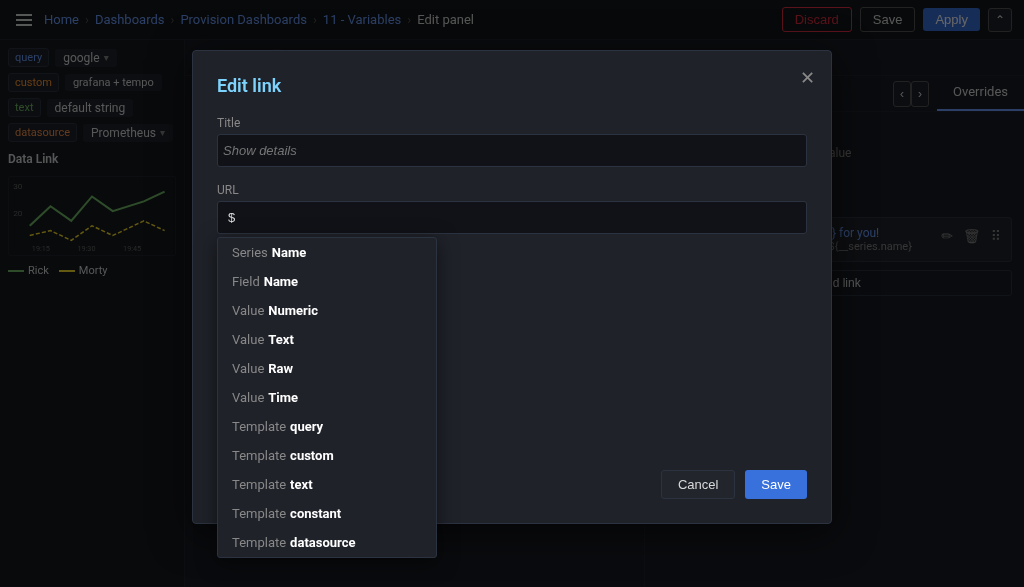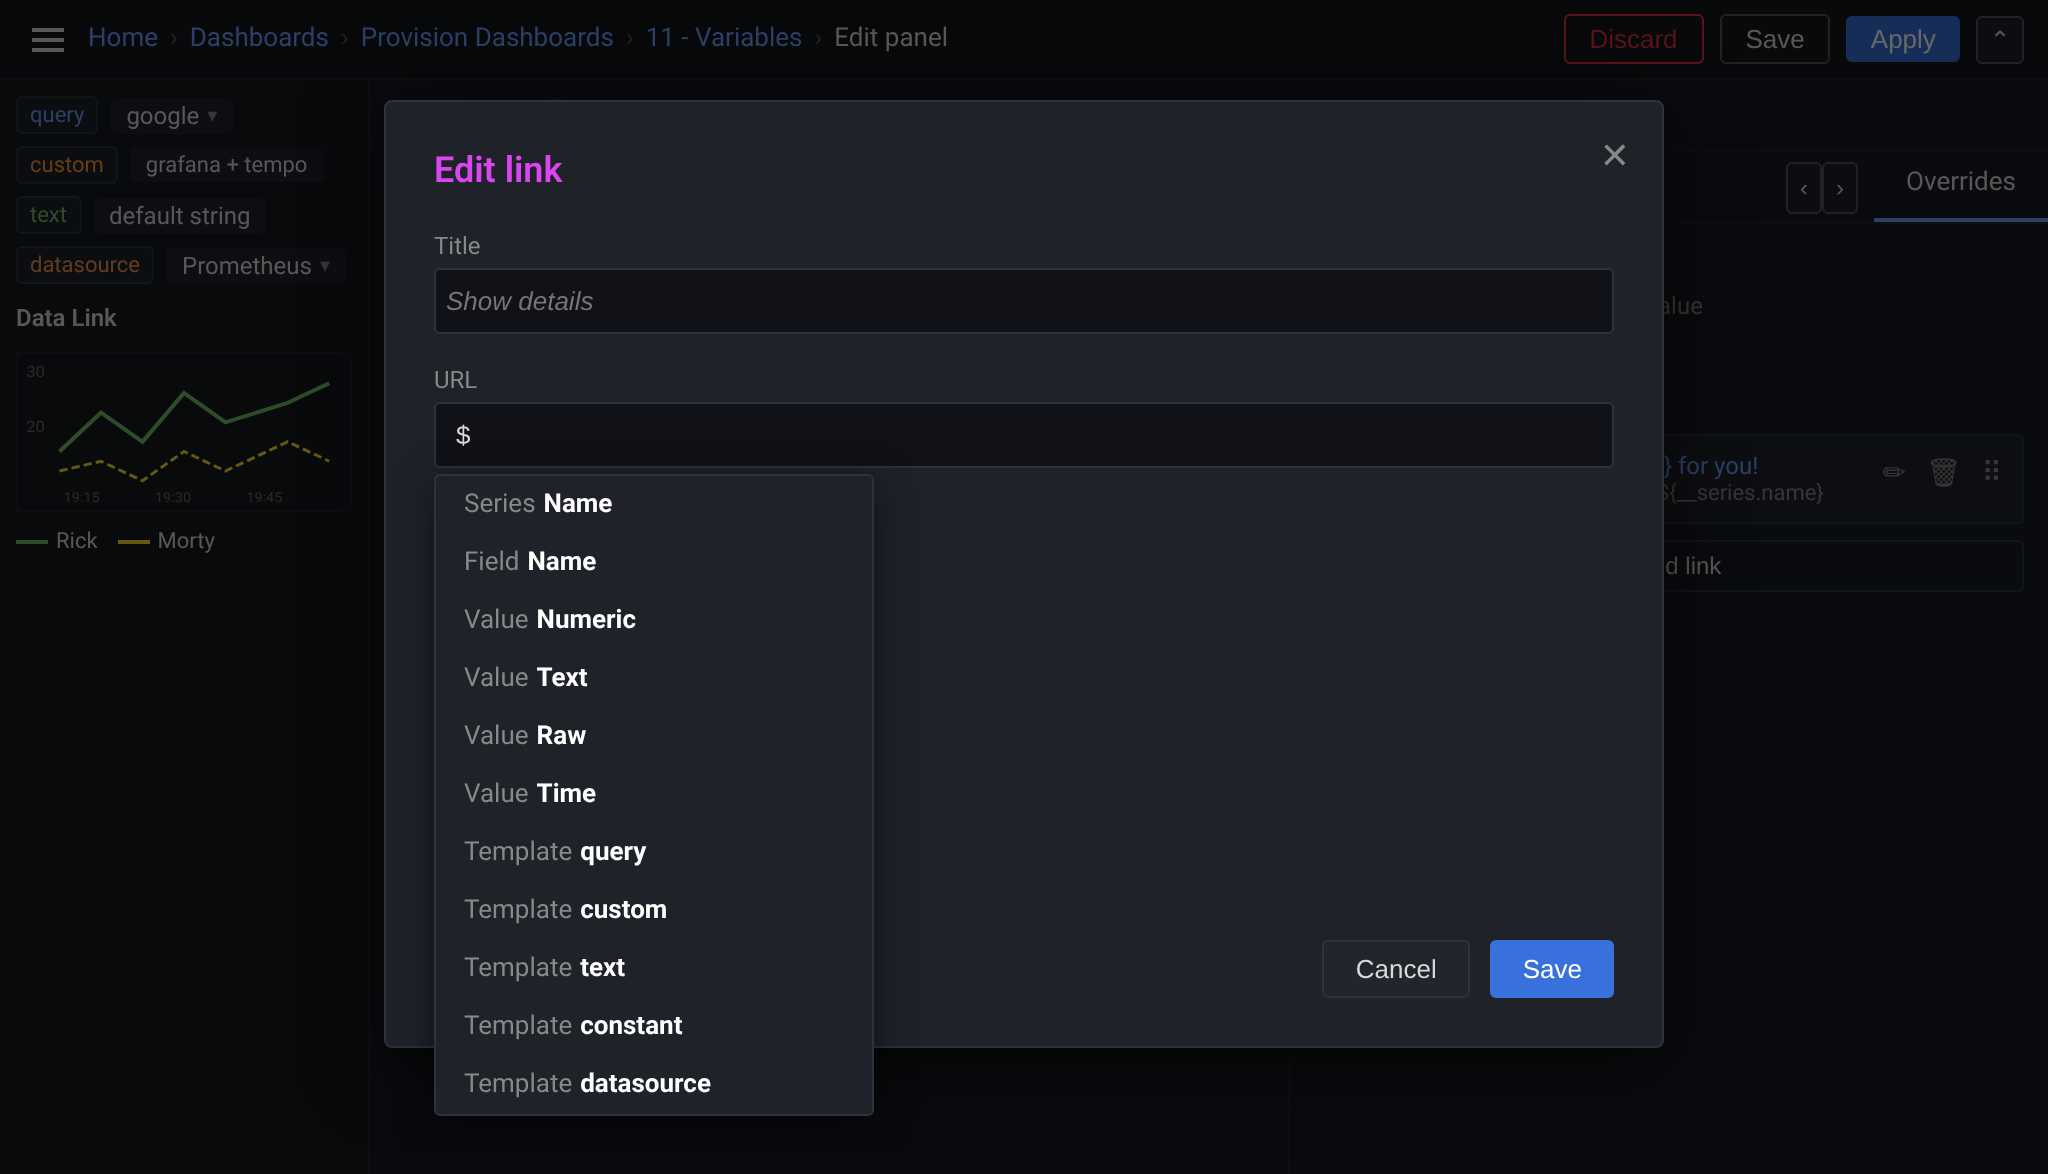--- a/index.html
+++ b/index.html
@@ -412,21 +412,21 @@
       border: 1px solid #2c3340;
       border-radius: 4px;
       width: 640px;
       padding: 24px;
       position: relative;
       box-shadow: 0 8px 40px rgba(0,0,0,0.6);
     }
     .modal-title {
       font-size: 18px;
       font-weight: 600;
-      color: #d946ef;
+      color: #7dd3fc;
       margin-bottom: 20px;
     }
     .modal-close {
       position: absolute;
       top: 16px; right: 16px;
       background: none;
       border: none;
       color: #888;
       font-size: 18px;
       cursor: pointer;

